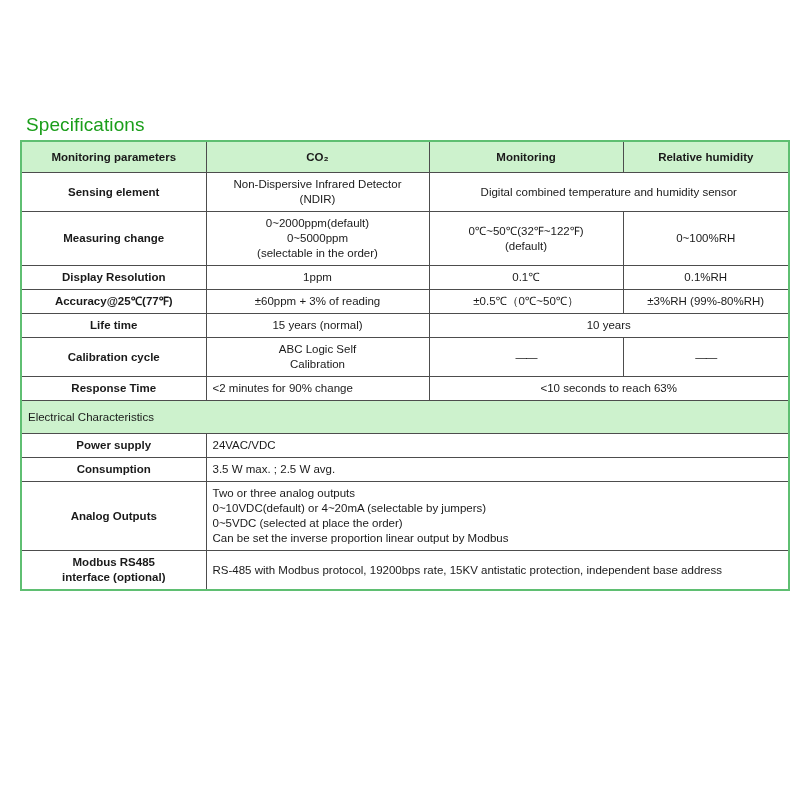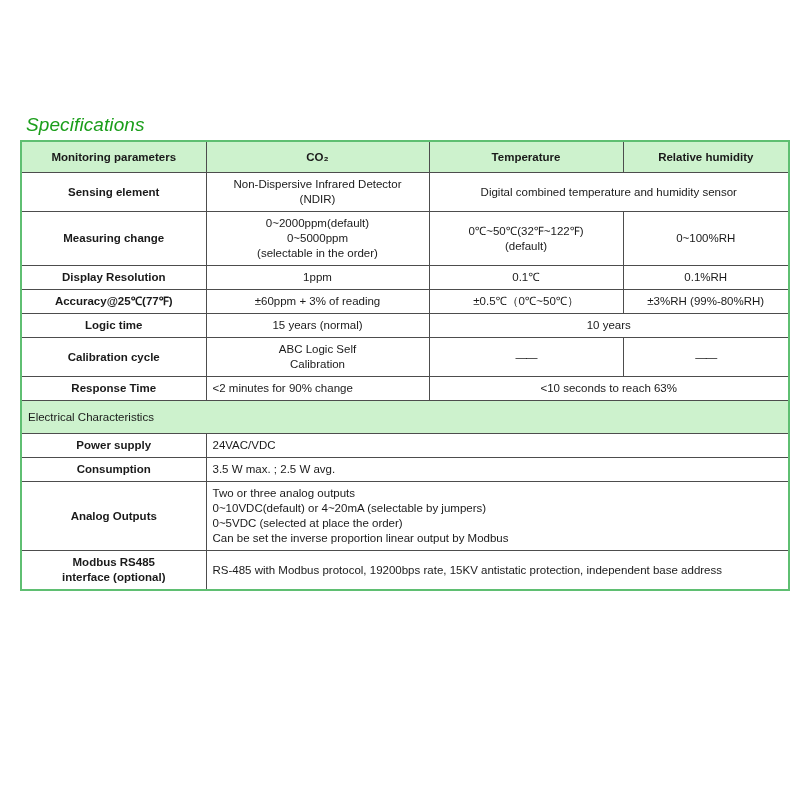--- a/index.html
+++ b/index.html
@@ -21,21 +21,20 @@
 
   .page-title {
     position: absolute;
     left: 26px;
     top: 114px;
     font-size: 19px;
     color: #1a9e1a;
     font-weight: 400;
     letter-spacing: 0.1px;
     line-height: 22px;
-    font-style: italic;
   }
 
   .spec-table-wrap {
     position: absolute;
     left: 20px;
     top: 140px;
     width: 768px;
   }
 
   table.spec {
@@ -104,21 +103,21 @@
         <col class="c-param">
           <col class="c-co2">
           <col class="c-temp">
           <col class="c-rh">
       </colgroup>
       <tbody>
 
         <tr>
           <td class="hdr">Monitoring parameters</td>
           <td class="hdr">CO₂</td>
-          <td class="hdr">Temperature</td>
+          <td class="hdr">Monitoring</td>
           <td class="hdr">Relative humidity</td>
         </tr>
 
         <tr>
           <td class="param">Sensing element</td>
           <td class="ctr multi">Non-Dispersive Infrared Detector
 (NDIR)</td>
           <td class="ctr" colspan="2">Digital combined temperature and humidity sensor</td>
         </tr>
 
@@ -140,21 +139,21 @@
         </tr>
 
         <tr>
           <td class="param">Accuracy@25℃(77℉)</td>
           <td class="ctr">±60ppm + 3% of reading</td>
           <td class="ctr">±0.5℃（0℃~50℃）</td>
           <td class="ctr">±3%RH (99%-80%RH)</td>
         </tr>
 
         <tr>
-          <td class="param">Logic time</td>
+          <td class="param">Life time</td>
           <td class="ctr">15 years (normal)</td>
           <td class="ctr" colspan="2">10 years</td>
         </tr>
 
         <tr>
           <td class="param">Calibration cycle</td>
           <td class="ctr multi">ABC Logic Self
 Calibration</td>
           <td class="dash">——</td>
           <td class="dash">——</td>

